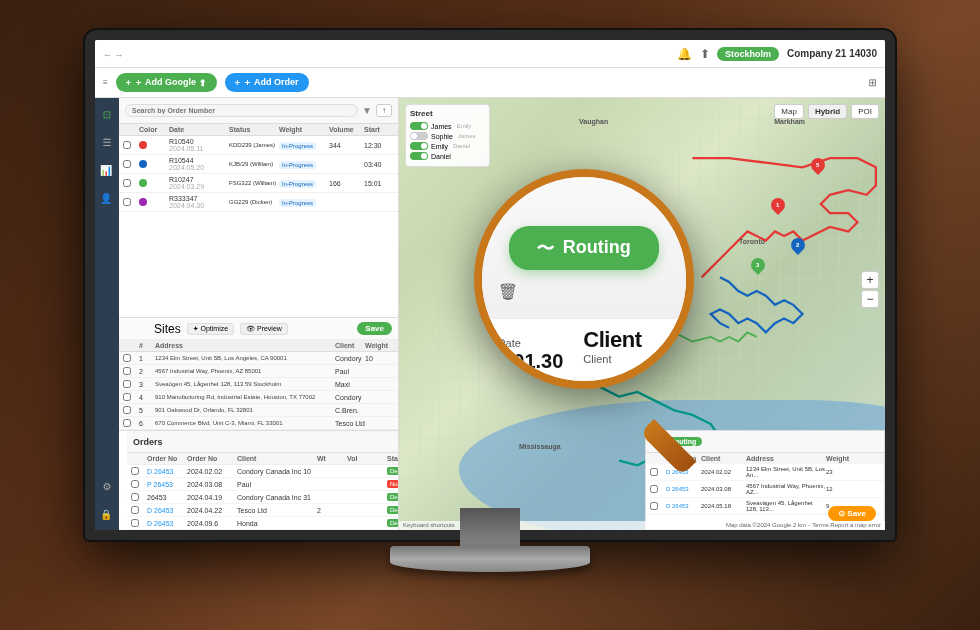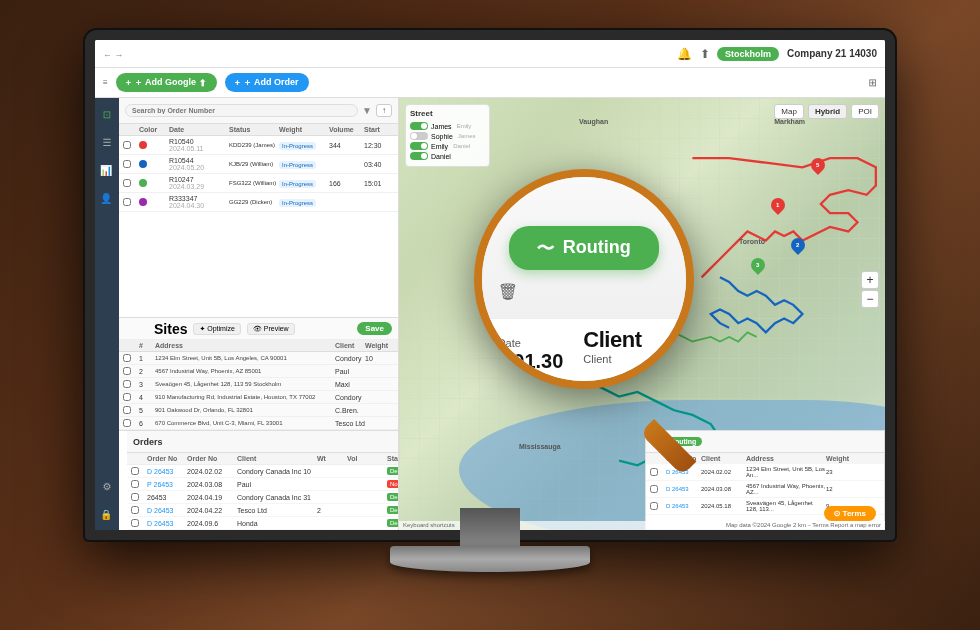--- a/index.html
+++ b/index.html
@@ -812,21 +812,21 @@
                 <span style="font-size:6px;">GG229 (Dicken)</span>
                 <span><span class="status-badge">In-Progress</span></span>
                 <span></span>
                 <span></span>
                 <span></span>
               </div>
             </div>
 
             <div class="sites-section">
               <div class="sites-toolbar">
-                <span style="font-weight:700;font-size:14px;padding-left:29px;">Sites</span>
+                <span style="font-weight:400;font-size:12px;padding-left:29px;">Sites</span>
                 <button style="background:#f0f0f0;border:1px solid #ddd;border-radius:3px;font-size:7px;padding:1px 5px;cursor:pointer;">
                   ✦ <span>Optimize</span>
                 </button>
                 <button style="background:#f0f0f0;border:1px solid #ddd;border-radius:3px;font-size:7px;padding:1px 5px;cursor:pointer;">
                   👁 <span>Preview</span>
                 </button>
                 <div class="toggle-container">
                   <button class="save-btn">Save</button>
                 </div>
               </div>
@@ -1047,21 +1047,21 @@
               </div>
 
               <div class="magnifier-handle"></div>
             </div>
 
             <div class="mini-routing-panel">
               <div class="mini-panel-header">
                 <span>▼</span>
                 <span class="routing-tag">Routing</span>
                 <div style="flex:1;"></div>
-                <button class="help-btn">⊙ Terms</button>
+                <button class="help-btn">⊙ Save</button>
               </div>
               <div class="mini-table-header">
                 <span></span>
                 <span>Order No</span>
                 <span>Client</span>
                 <span>Address</span>
                 <span>Weight</span>
               </div>
               <div class="mini-table-row">
                 <input type="checkbox" style="width: 8px; height: 8px;">

